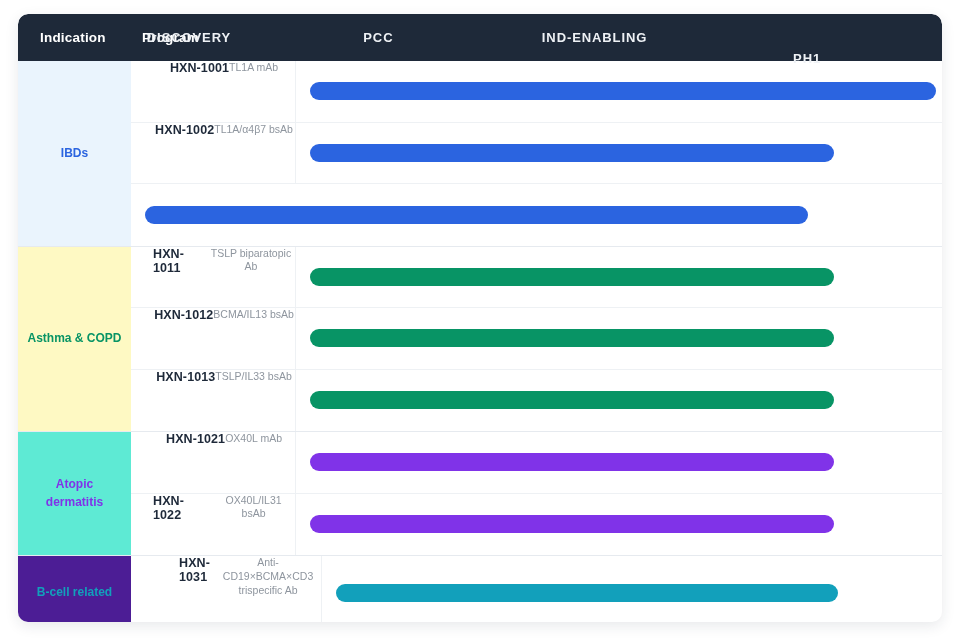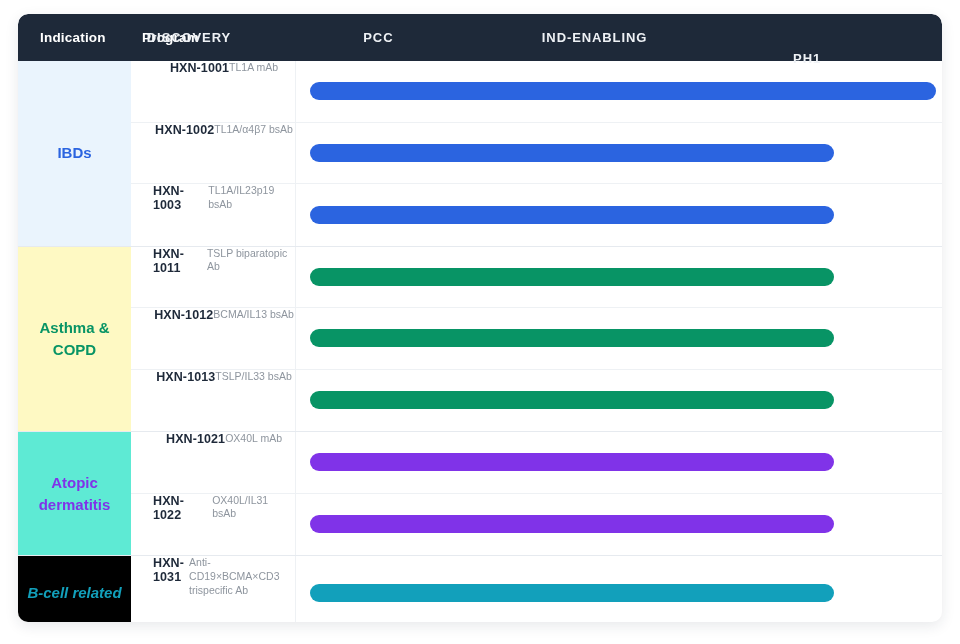--- a/index.html
+++ b/index.html
@@ -73,40 +73,40 @@
   }
   .group:last-child { border-bottom: none; }
 
   .indication-cell {
     width: 113px;
     flex: 0 0 113px;
     display: flex;
     align-items: center;
     justify-content: center;
     text-align: center;
-    font-size: 15px;
+    font-size: 12px;
     font-weight: bold;
     line-height: 1.45;
     padding: 0 8px;
   }
 
   .rows-cell {
     flex: 1 1 auto;
     position: relative;
   }
 
   .prog-row {
     position: relative;
     height: 61.5px;
     display: flex;
     align-items: center;
     border-bottom: 1px solid #eef1f4;
   }
   .prog-row:last-child { border-bottom: none; }
-  .prog-row.tall { height: 74px; }
+  .prog-row.tall { height: 74px; margin-left: 26px; }
 
   .program-info {
     width: 165px;
     flex: 0 0 165px;
     padding-left: 22px;
     border-right: 1px solid #eef1f4;
     align-self: stretch;
     display: flex;
     flex-direction: row;
     justify-content: center;
@@ -115,20 +115,21 @@
     font-size: 12.5px;
     font-weight: bold;
     color: #1e2939;
     letter-spacing: 0.1px;
     margin-bottom: 3px;
   }
   .program-desc {
     font-size: 10.5px;
     color: #8e959e;
     line-height: 1.32;
+    text-align: center;
   }
 
   .bar-track {
     flex: 1 1 auto;
     position: relative;
     height: 100%;
     display: flex;
     align-items: center;
   }
   .bar {
@@ -170,24 +171,20 @@
           <div class="prog-row">
             <div class="program-info">
               <div class="program-code">HXN-1002</div>
               <div class="program-desc">TL1A/α4β7 bsAb</div>
             </div>
             <div class="bar-track">
               <div class="bar" style="background: rgb(43, 100, 224); width: calc(84.2% - 20px);"></div>
             </div>
           </div>
           <div class="prog-row">
-            <div class="program-info">
-              <div class="program-code">HXN-1003</div>
-              <div class="program-desc">TL1A/IL23p19 bsAb</div>
-            </div>
             <div class="bar-track">
               <div class="bar" style="background: rgb(43, 100, 224); width: calc(84.2% - 20px);"></div>
             </div>
           </div>
         </div>
       </div>
       <div class="group">
         <div class="indication-cell" style="background: #fef9c3; color: rgb(8, 148, 101);">Asthma &amp; COPD</div>
         <div class="rows-cell">
           <div class="prog-row">
@@ -236,21 +233,21 @@
               <div class="program-code">HXN-1022</div>
               <div class="program-desc">OX40L/IL31 bsAb</div>
             </div>
             <div class="bar-track">
               <div class="bar" style="background: rgb(128, 51, 232); width: calc(84.2% - 20px);"></div>
             </div>
           </div>
         </div>
       </div>
       <div class="group">
-        <div class="indication-cell" style="background: #000000; color: rgb(18, 160, 187); font-style: italic;">B-cell related</div>
+        <div class="indication-cell" style="background: #4c1d95; color: rgb(18, 160, 187);">B-cell related</div>
         <div class="rows-cell">
           <div class="prog-row tall">
             <div class="program-info">
               <div class="program-code">HXN-1031</div>
               <div class="program-desc">Anti-CD19×BCMA×CD3 trispecific Ab</div>
             </div>
             <div class="bar-track">
               <div class="bar" style="background: rgb(18, 160, 187); width: calc(84.2% - 20px);"></div>
             </div>
           </div>

